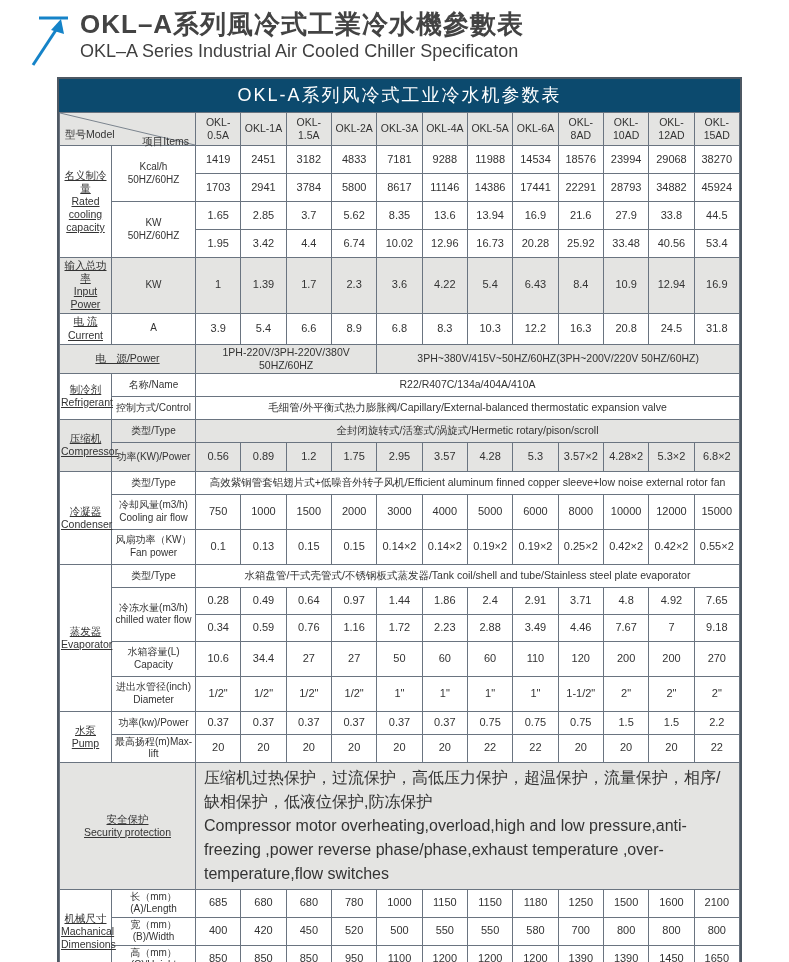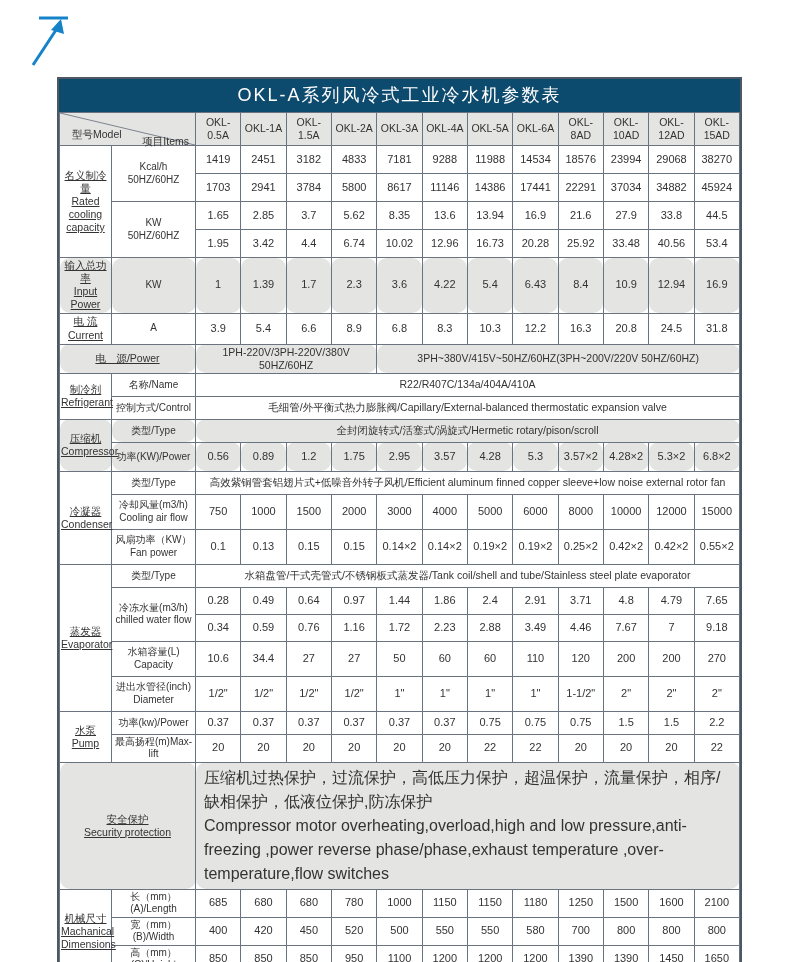--- a/index.html
+++ b/index.html
@@ -13,50 +13,54 @@
   .t-zh{font-size:26px;font-weight:700;letter-spacing:1px;color:#434343;line-height:1.15;}
   .t-en{font-size:18px;font-weight:400;color:#3f3f3f;margin-top:1px;}
 
   
   .table-wrap{margin:9px 47px 0 57px;border:2px solid #4e5863;}
   .caption{background:#0c4a6e;color:#ffffff;text-align:center;font-size:18px;letter-spacing:2px;padding:4px 0 5px 0;}
   table{width:100%;border-collapse:collapse;table-layout:fixed;}
   td{border:1px solid #6a7480;text-align:center;vertical-align:middle;
      font-size:11px;color:#333333;padding:1px;white-space:pre-line;line-height:1.25;}
   thead td{background:#e4e4e2;font-size:10.5px;}
-  tr.shaded td{background:#e4e4e2;border-radius:10px;}
+  tr.shaded td{background:#e4e4e2;}
   td.cat,td.cat2{font-size:10.5px;text-decoration:underline;}
   td.item{font-size:10px;}
   td.wide{font-size:10.5px;}
   td.wl{font-size:16px;text-align:left;padding:3px 8px;line-height:1.5;}
   td.model{font-size:10.5px;}
   .h20 td{height:20px}.h21 td{height:21px}.h24 td{height:24px}.h25 td{height:25px}
   .h26 td{height:26px}.h28 td{height:28px}.h30 td{height:30px}.h32 td{height:32px}
   .h34 td{height:34px}.h46 td{height:46px}
   td.corner{position:relative;padding:0;}
   td.corner svg{position:absolute;left:0;top:0;width:100%;height:100%;}
   td.corner line{stroke:#7b848e;stroke-width:1;}
-  .c-model{position:absolute;left:12px;bottom:4px;font-size:10.5px;}
+  .c-model{position:absolute;left:5px;bottom:4px;font-size:10.5px;}
   .c-items{position:absolute;right:6px;top:22px;font-size:10.5px;}
 
   
   .notes{margin:16px 40px 0 57px;font-size:11.5px;color:#474747;line-height:1.6;}
   .note-line{white-space:pre-wrap;}
   .nz{margin-bottom:2px;}
 </style>
 </head>
 <body>
 <div class="page">
 
   <div class="hdr">
     <svg class="logo" width="40" height="54" viewBox="0 0 40 54">
       <line x1="11" y1="4" x2="40" y2="4" stroke="#1583c8" stroke-width="3"></line>
       <line x1="5" y1="51" x2="28" y2="16" stroke="#1583c8" stroke-width="3"></line>
       <polygon points="33,5 36,20 23,16" fill="#1583c8"></polygon>
     </svg>
+    <div class="titles">
+      <div class="t-zh">OKL–A系列風冷式工業冷水機參數表</div>
+      <div class="t-en">OKL–A Series Industrial Air Cooled Chiller Specificaton</div>
+    </div>
   </div>
 
   <div class="table-wrap">
     <div class="caption">OKL-A系列风冷式工业冷水机参数表</div>
     <table>
         <colgroup>
           <col style="width: 52px;">
           <col style="width: 84px;">
           <col>
           <col>
@@ -114,21 +118,21 @@
           <tr class="h25">
             <td class="val">1703</td>
             <td class="val">2941</td>
             <td class="val">3784</td>
             <td class="val">5800</td>
             <td class="val">8617</td>
             <td class="val">11146</td>
             <td class="val">14386</td>
             <td class="val">17441</td>
             <td class="val">22291</td>
-            <td class="val">37034</td>
+            <td class="val">28793</td>
             <td class="val">34882</td>
             <td class="val">45924</td>
           </tr>
           <tr class="h25">
             <td rowspan="2" class="item">KW
 50HZ/60HZ</td>
             <td class="val">1.65</td>
             <td class="val">2.85</td>
             <td class="val">3.7</td>
             <td class="val">5.62</td>
@@ -275,21 +279,21 @@
             <td class="val">0.28</td>
             <td class="val">0.49</td>
             <td class="val">0.64</td>
             <td class="val">0.97</td>
             <td class="val">1.44</td>
             <td class="val">1.86</td>
             <td class="val">2.4</td>
             <td class="val">2.91</td>
             <td class="val">3.71</td>
             <td class="val">4.8</td>
-            <td class="val">4.79</td>
+            <td class="val">4.92</td>
             <td class="val">7.65</td>
           </tr>
           <tr class="h24">
             <td class="val">0.34</td>
             <td class="val">0.59</td>
             <td class="val">0.76</td>
             <td class="val">1.16</td>
             <td class="val">1.72</td>
             <td class="val">2.23</td>
             <td class="val">2.88</td>

